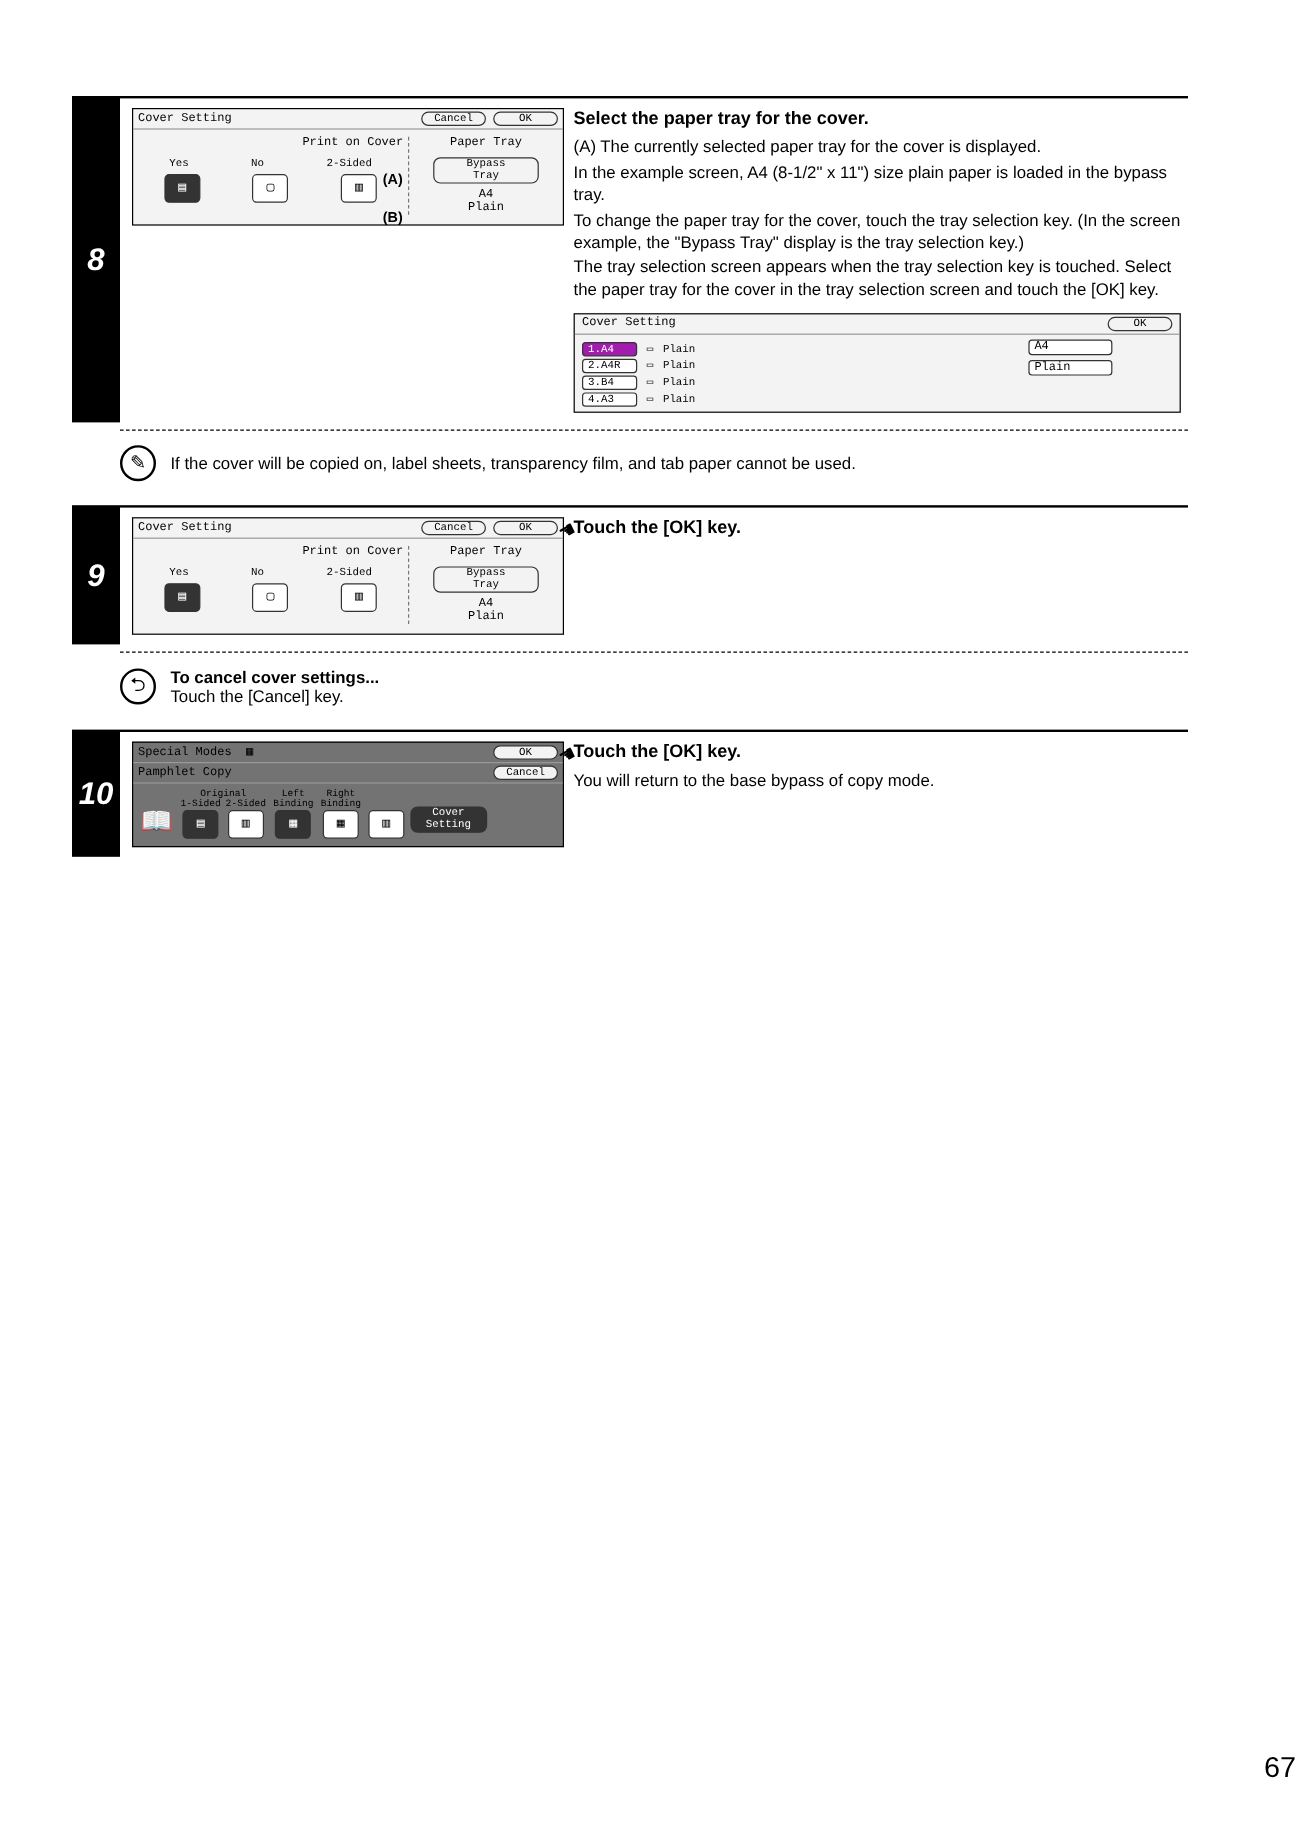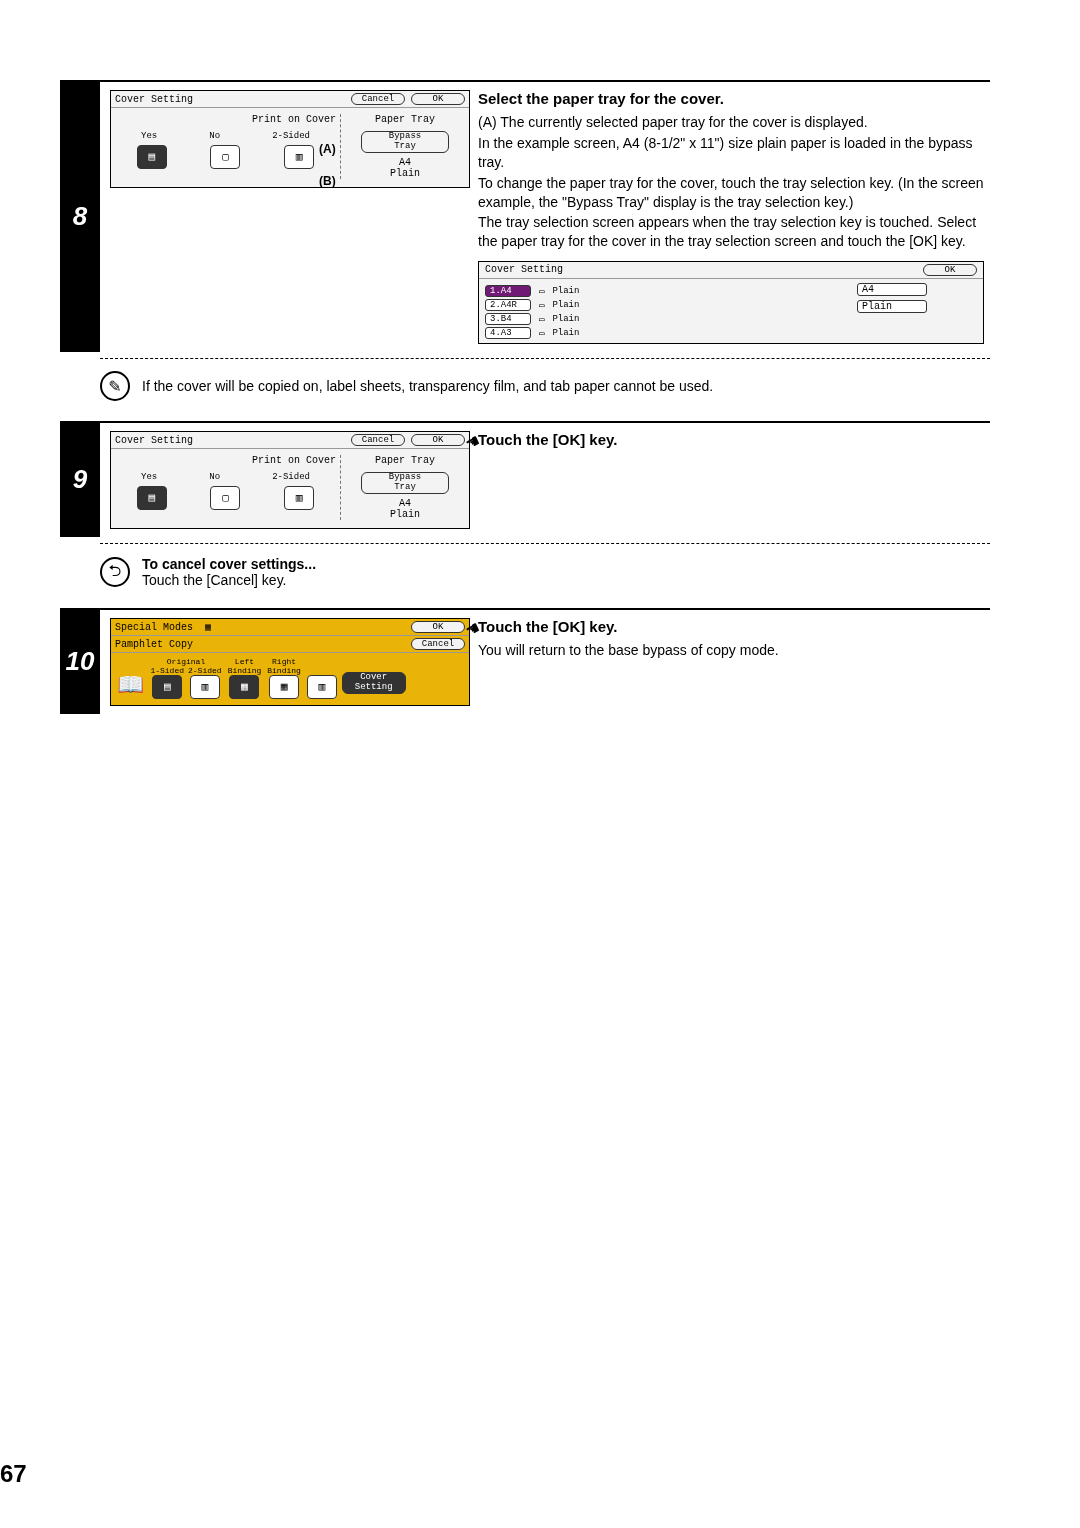--- a/index.html
+++ b/index.html
@@ -163,47 +163,47 @@
     font-size: 9px;
     margin: 2px 0;
   }
   .tray-key {
     border: 1px solid #333;
     border-radius: 3px;
     padding: 0 4px;
     background: #fff;
     width: 36px;
   }
-  .tray-key.sel { background: #701a75; color: #fff; }
+  .tray-key.sel { background: #a21caf; color: #fff; }
   .tray-side {
     width: 120px;
   }
   .tray-side .tray-key { width: 60px; display: inline-block; margin-bottom: 4px; }
   .hindent { padding-left: 22px; text-indent: -22px; }
   .pamphlet {
     border: 1px solid #000;
-    background: #eab308;
+    background: #737373;
     font-family: "Courier New", monospace;
     font-size: 10px;
   }
   .pamph-body {
     display: flex;
     align-items: flex-end;
     padding: 4px 6px 6px 6px;
     gap: 6px;
   }
   .pamph-cell { text-align: center; font-size: 8px; }
   .pagenum {
     position: absolute;
     bottom: 40px;
     left: 0;
     right: 0;
-    text-align: left;
+    text-align: right;
     font-size: 24px;
-    font-weight: bold;
+    font-weight: normal;
   }
   .ab-label { position: absolute; font-weight: bold; font-size: 12px; font-family: Arial; }
 .step8 .step-num-col{min-height:230px}
 .step9 .step-num-col{min-height:100px}
 .step10 .step-num-col{min-height:100px}
 </style>
 </head>
 <body>
 
 <div class="page">

